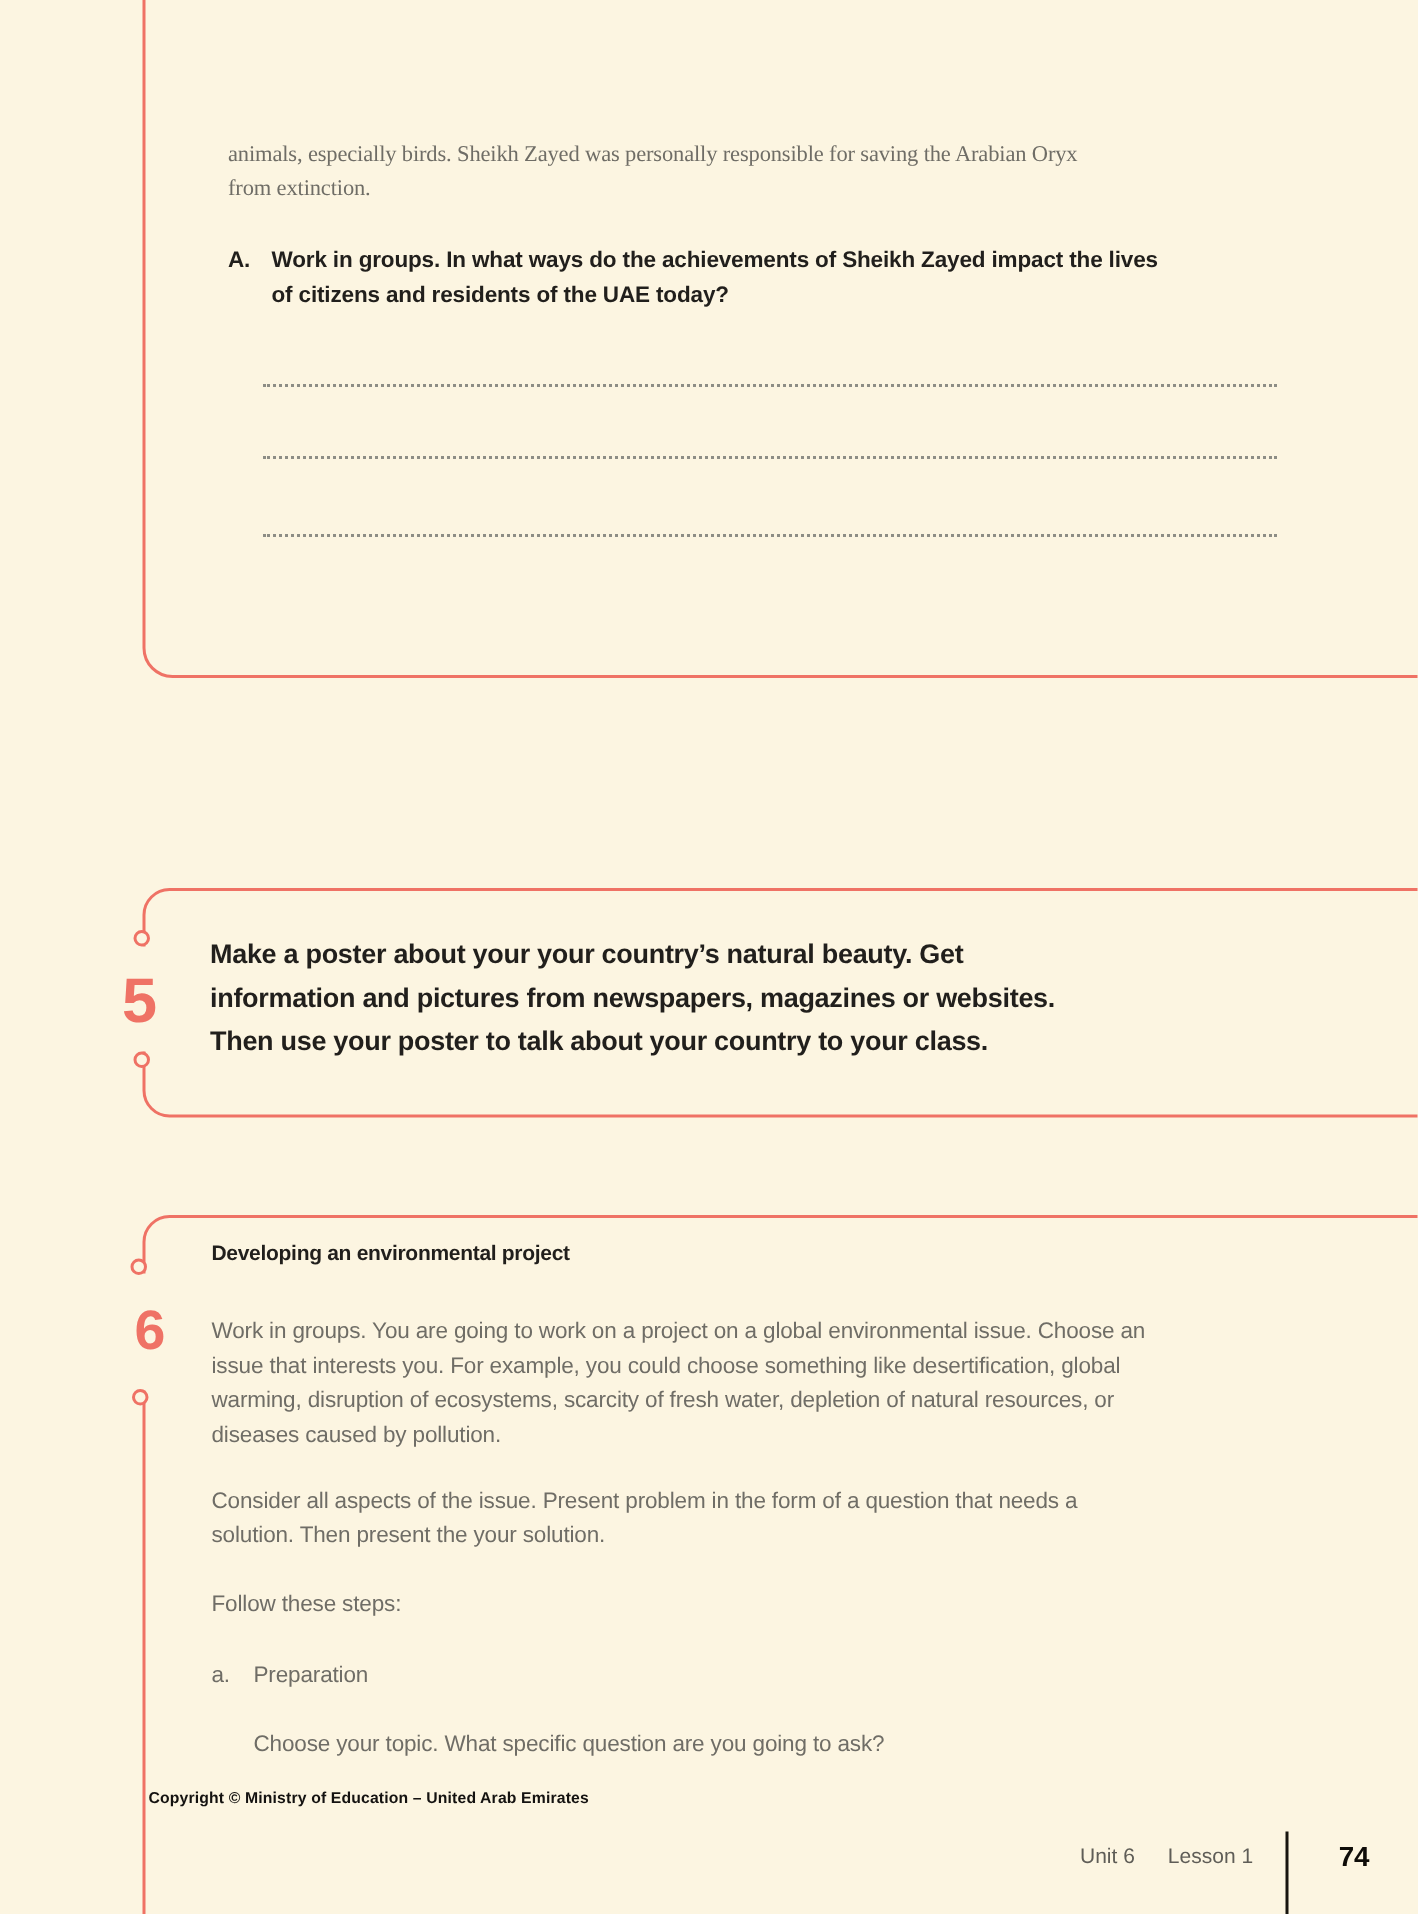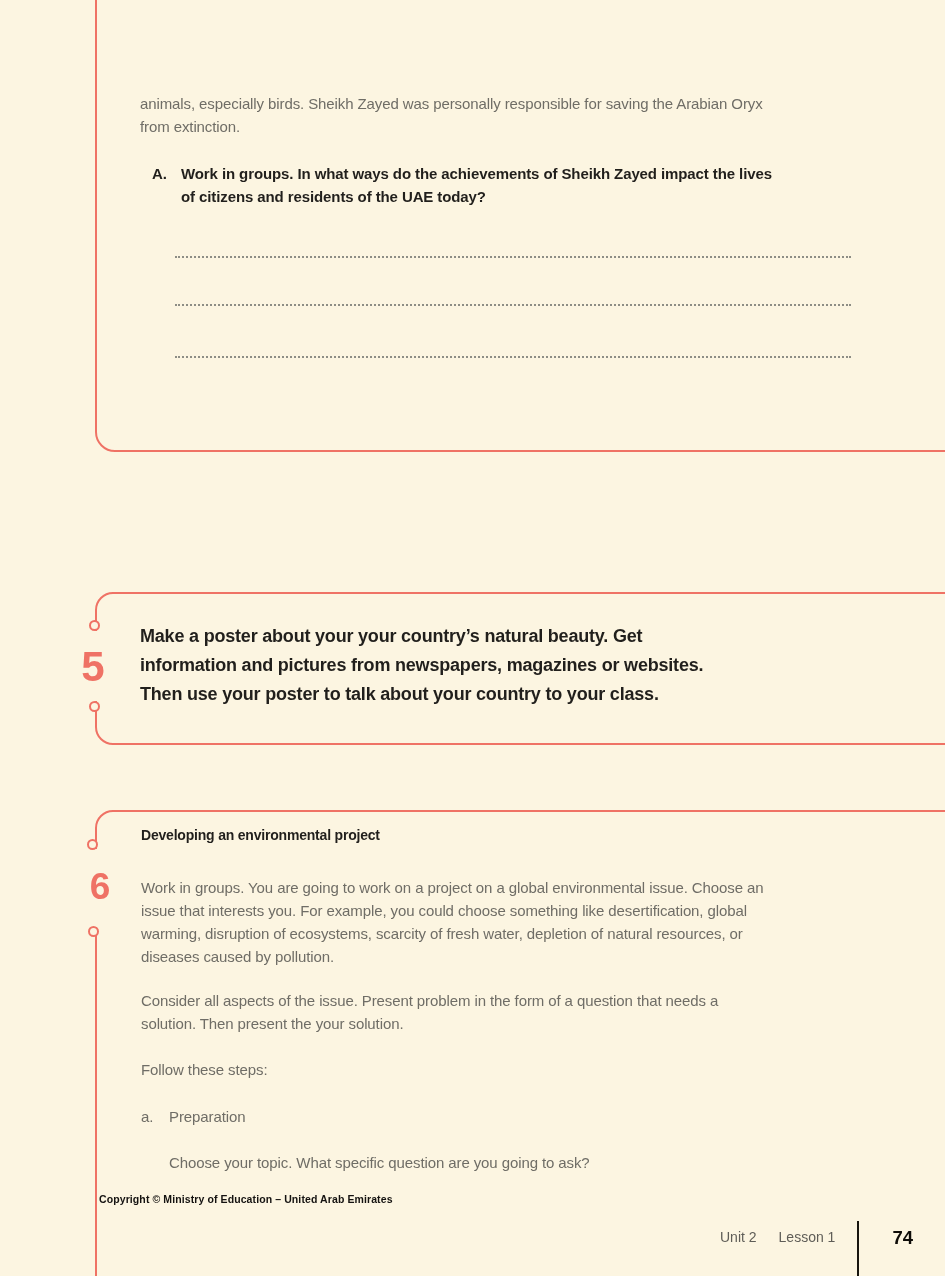--- a/index.html
+++ b/index.html
@@ -67,21 +67,21 @@
   .big-number{
     position:absolute;
     color:var(--accent-coral);
     font-weight:700;
     line-height:1;
     text-align:center;
   }
   #number-5{left:70px;top:646px;width:46px;font-size:42px;}
   #number-6{left:78px;top:868px;width:44px;font-size:37px;}
   
-  #reading-paragraph{left:140px;top:92px;width:710px;}
+  #reading-paragraph{left:152px;top:92px;width:710px;font-family:Liberation Serif, serif;}
   #task-letter{left:152px;top:162px;}
   #task-question{left:181px;top:162px;width:690px;}
   .dotted-line{
     position:absolute;
     left:175px;
     width:676px;
     height:0;
     border-bottom:2px dotted var(--dot-gray);
   }
   #dotted-1{top:256px;}
@@ -186,19 +186,19 @@
 
 <span id="step-letter" class="abs body-gray">a.</span>
 
 <span id="step-title" class="abs body-gray">Preparation</span>
 
 <p id="step-detail" class="abs body-gray">Choose your topic. What specific question are you going to ask?</p>
 
 <p id="copyright" class="abs">Copyright © Ministry of Education – United Arab Emirates</p>
 
 <div id="footer-nav" class="abs">
-  <span>Unit 2</span>
+  <span>Unit 6</span>
   <span>Lesson 1</span>
 </div>
 
 <div id="footer-divider" class="abs"></div>
 
 <div id="page-number" class="abs">74</div>
 
 </body></html>

